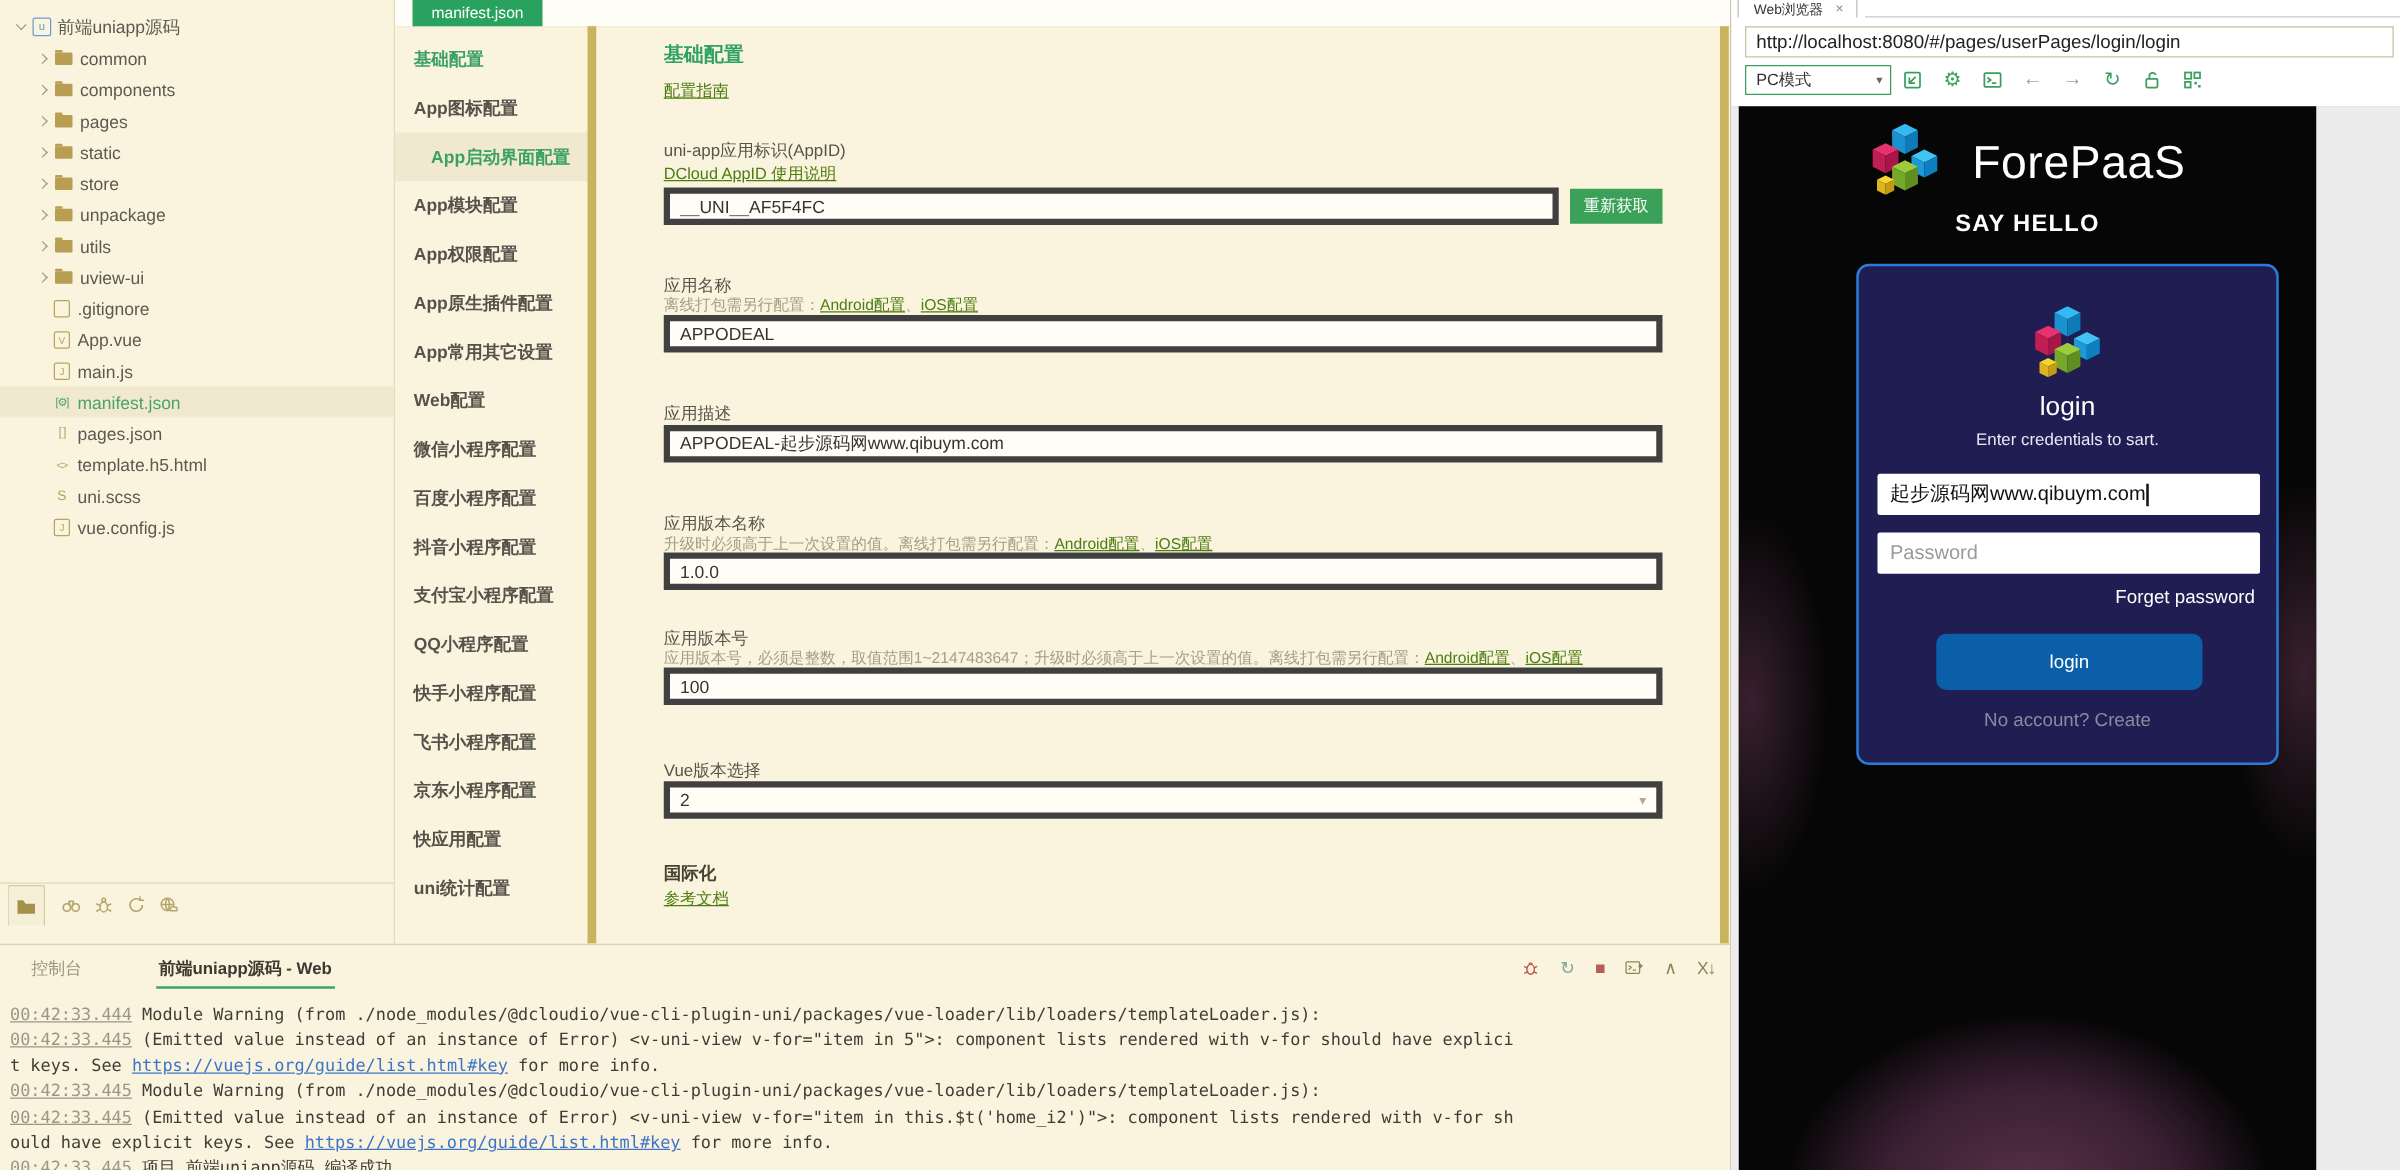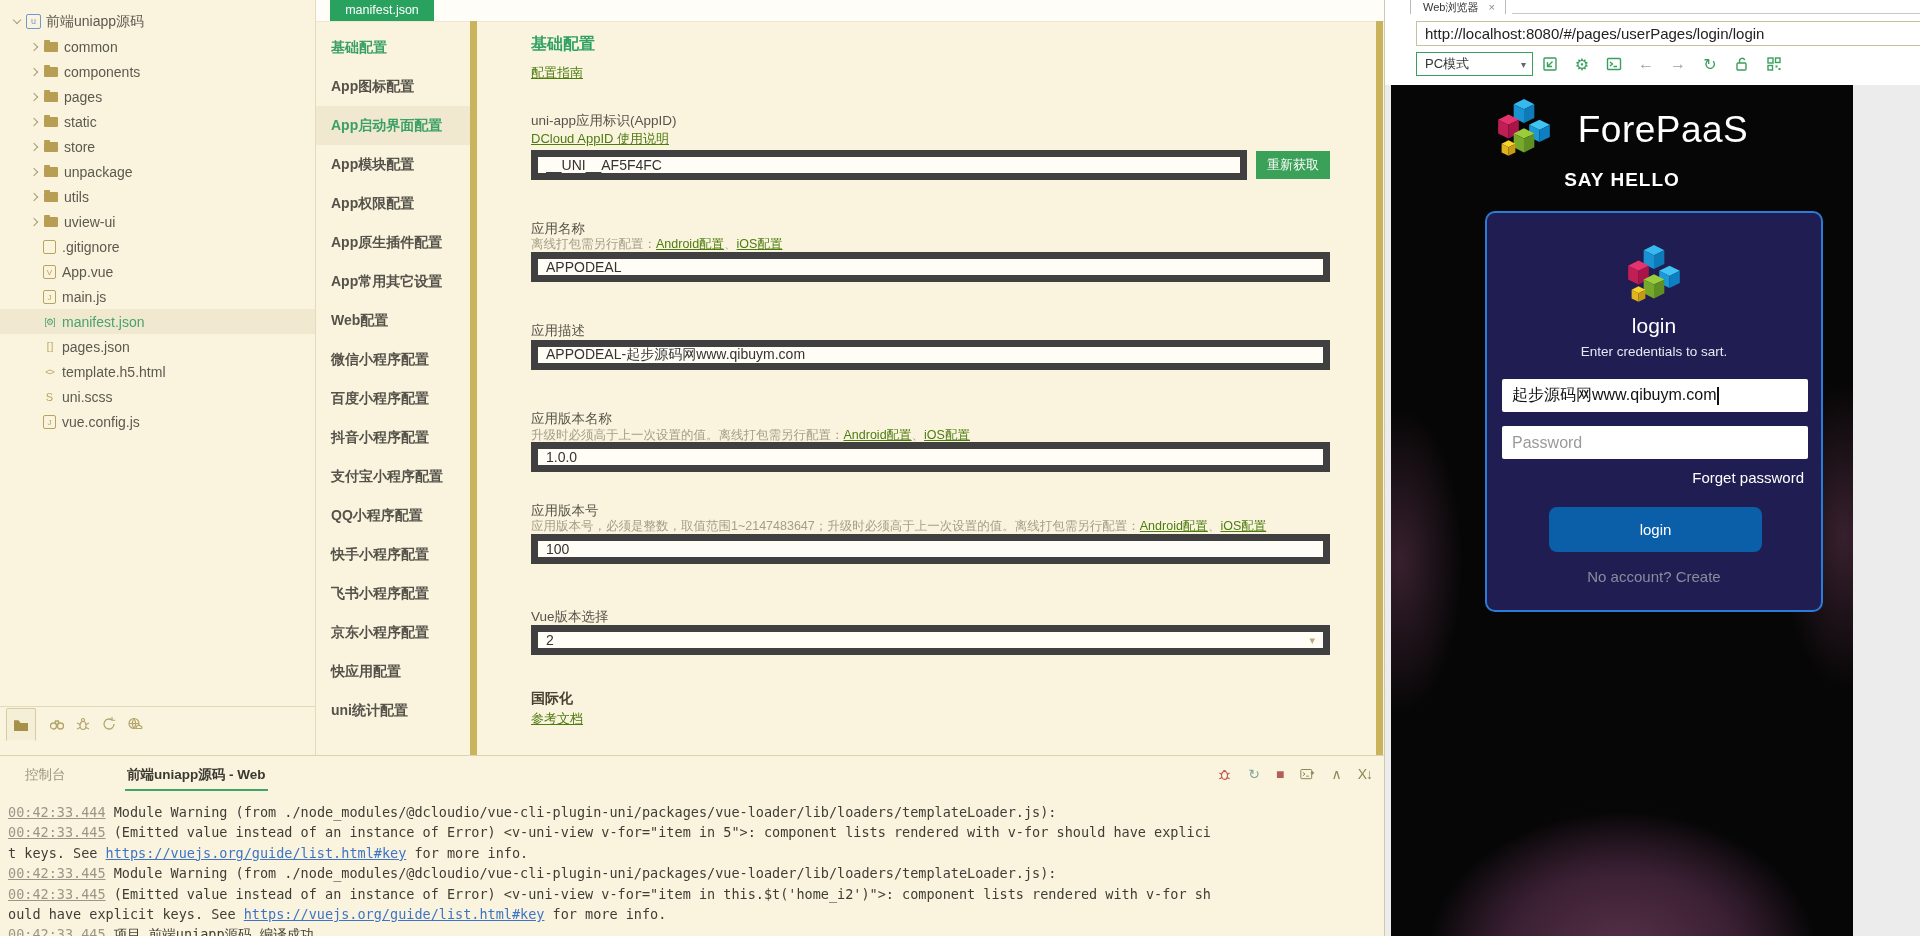--- a/index.html
+++ b/index.html
@@ -27,48 +27,48 @@
   .tree-tools{position:absolute;left:0;top:706px;width:315px;height:34px;border-top:1px solid #e2d8ba;display:flex;align-items:center;}
   .tool{width:26px;height:24px;display:flex;align-items:center;justify-content:center;}
   .tool.active{border:1px solid #d8cba4;border-bottom:1px solid #faf4df;background:#f6efd8;height:33px;margin-left:6px;margin-bottom:-1px;box-sizing:border-box;border-radius:2px 2px 0 0;width:30px;}
   
   #editor{position:absolute;left:316px;top:0;width:1068px;height:755px;background:#faf4df;overflow:hidden;}
   .tabstrip{position:absolute;left:0;top:0;width:100%;height:21px;background:#fefdf7;border-bottom:1px solid #efe7cd;}
   .etab{position:absolute;left:14px;top:0;width:104px;height:21px;background:#2aa25f;color:#fff;font-size:12.5px;line-height:21px;text-align:center;}
   #sections{position:absolute;left:0;top:21px;width:154px;padding-top:7px;}
   .sec{height:39px;line-height:39px;padding-left:15px;font-size:14px;font-weight:600;color:#55524a;white-space:nowrap;cursor:pointer;}
   .sec.green{color:#3aa065;}
-  .sec.active{color:#3aa065;background:#f0e9cf;}
+  .sec.active{color:#3aa065;background:#f0e9cf;text-align:center;}
   .vbar{position:absolute;top:21px;bottom:0;width:7px;background:#c9b35c;}
   #manifest-form{position:absolute;left:215px;top:0;width:815px;height:755px;}
   #manifest-form h2{position:absolute;left:0;margin:0;font-size:16px;color:#2fa262;font-weight:bold;}
   .flabel{position:absolute;left:0;font-size:13.5px;color:#57544a;}
   .fhint{position:absolute;left:0;font-size:12.5px;color:#a59d85;white-space:nowrap;}
   .lnk{color:#4d7c0f;text-decoration:underline;cursor:pointer;}
   a.lnk{position:absolute;left:0;font-size:13px;}
   .fhint .lnk{font-size:12.5px;}
-  .inp{position:absolute;left:0;height:30px;box-sizing:border-box;border:7px solid #404040;background:#fffdf6;font-size:14px;color:#333;padding:0 8px;font-family:inherit;}
+  .inp{position:absolute;left:0;height:30px;box-sizing:border-box;border:5px solid #404040;background:#fffdf6;font-size:14px;color:#333;padding:0 8px;font-family:inherit;}
   .inp.sel{display:flex;align-items:center;justify-content:space-between;width:799px;}
   .inp.sel .car{color:#b9ab77;font-size:11px;}
   .btn-green{position:absolute;height:28px;width:74px;background:#3ba159;color:#fff;border:none;font-size:13px;cursor:pointer;font-family:inherit;}
   .subhead{position:absolute;left:0;font-size:14px;font-weight:bold;color:#45422f;}
   
   #console{position:absolute;left:0;top:755px;width:1384px;height:181px;background:#faf4df;border-top:1px solid #ddd3b2;box-sizing:border-box;overflow:hidden;}
   .ctabs{position:relative;height:40px;}
   .ctab{position:absolute;top:10px;font-size:13.5px;color:#9a957f;cursor:pointer;}
   .ctab.active{color:#3b3a30;font-weight:bold;}
   .ctab.active::after{content:"";position:absolute;left:-2px;right:-2px;bottom:-7px;height:2.5px;background:#3fa464;}
   .con-icons{position:absolute;right:12px;top:9px;display:flex;gap:16px;align-items:center;}
   .cicon{font-size:14px;line-height:18px;cursor:pointer;}
   .c-olive{color:#8d8656}.c-teal{color:#7fa99b}.c-dred{color:#b26158}
   .cbody{padding:6px 8px 0 8px;font-family:"DejaVu Sans Mono","Liberation Mono",monospace;font-size:13.5px;line-height:20.4px;color:#3f3d35;white-space:nowrap;}
   .ctime{color:#9b9788;text-decoration:underline;}
   .clink{color:#3e74c8;text-decoration:underline;}
   
-  #browser{position:absolute;left:1384px;top:0;width:536px;height:936px;background:#fff;border-left:1px solid #cfc8b0;box-sizing:border-box;padding-left:20px;}
+  #browser{position:absolute;left:1384px;top:0;width:536px;height:936px;background:#fff;border-left:1px solid #cfc8b0;box-sizing:border-box;}
   .btabrow{position:relative;height:14px;background:#fff;}
   .btab{position:absolute;left:5px;top:0;height:14px;padding:0 10px 0 12px;border-left:1px solid #bbb;border-right:1px solid #bbb;font-size:11px;color:#333;display:flex;gap:10px;align-items:center;}
   .btab .x{color:#888;cursor:pointer;}
   .btabrow::after{content:"";position:absolute;left:107px;right:0;bottom:0;height:1px;background:#c9c9c9;}
   .urlrow{position:relative;height:36px;}
   .url{position:absolute;left:11px;top:7px;width:519px;height:25px;box-sizing:border-box;border:1px solid #c9c0a0;background:#fff;font-size:15px;color:#222;padding:0 8px;line-height:23px;white-space:nowrap;overflow:hidden;}
   .toolrow{position:relative;height:35px;border-bottom:1px solid #d8cba4;}
   .pcmode{position:absolute;left:11px;top:2px;width:117px;height:24px;box-sizing:border-box;border:1px solid #3a9f5d;display:flex;align-items:center;justify-content:space-between;padding:0 6px 0 8px;font-size:13px;color:#333;cursor:pointer;background:#fff;}
   .pcmode .car{color:#666;font-size:10px;}
   .btools{position:absolute;left:136px;top:2px;height:24px;display:flex;gap:14px;align-items:center;}

